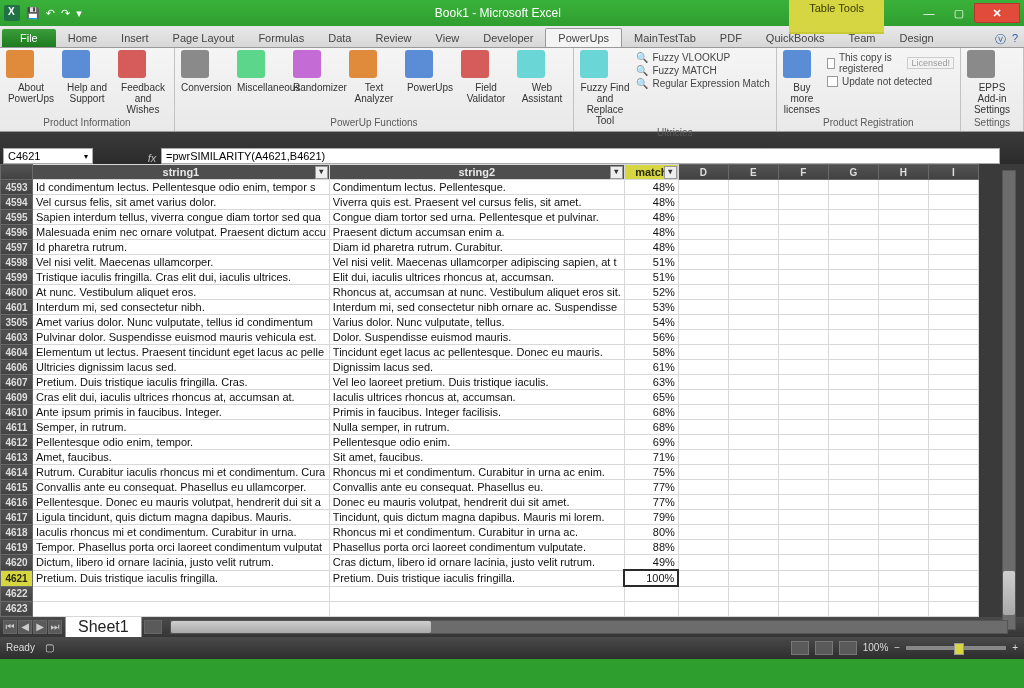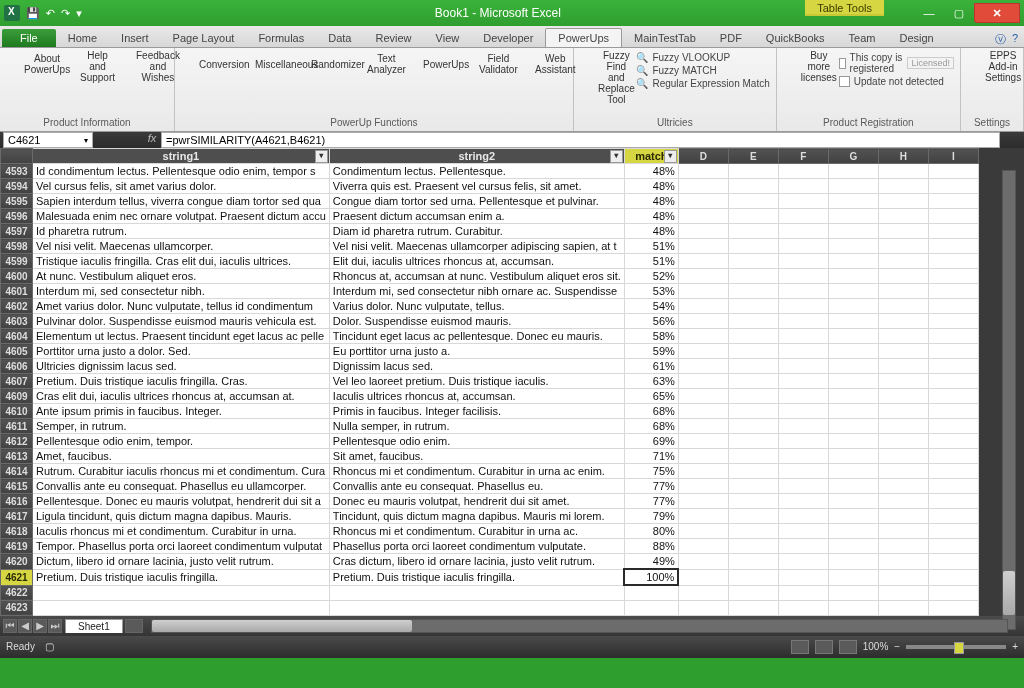--- a/index.html
+++ b/index.html
@@ -7,43 +7,43 @@
 
   
   .titlebar { height: 26px; background: linear-gradient(#3ab23a,#2f9e2f); display:flex; align-items:center; color:#fff; padding:0 4px; }
   .qat { display:flex; gap:6px; align-items:center; }
   .qat .xl-emblem { width:16px; height:16px; background:#207245; border-radius:2px; position:relative; }
   .qat .xl-emblem::after { content:"X"; font-weight:bold; color:#fff; font-size:10px; position:absolute; left:4px; top:1px; }
   .title { flex:1; text-align:center; font-size:12px; }
   .win-controls { display:flex; gap:0; }
   .win-btn { width:30px; height:20px; display:flex; align-items:center; justify-content:center; color:#fff; }
   .win-close { background:#e04b3a; width:46px; border-radius:0 0 0 3px; font-weight:bold; border:1px solid #b33; }
-  .table-tools { position:absolute; right:140px; top:0; height:16px; background:#d6d642; color:#3b3b00; font-size:11px; padding:2px 12px; border-bottom:2px solid #c9c936; }
+  .table-tools { position:absolute; right:140px; top:0; height:34px; background:#d6d642; color:#3b3b00; font-size:11px; padding:2px 20px; border-bottom:2px solid #c9c936; }
 
   
   .tabstrip { height:22px; background:linear-gradient(#e9e9e9,#d7d7d7); display:flex; align-items:flex-end; padding-left:2px; border-bottom:1px solid #9a9a9a; }
   .file-tab { background:linear-gradient(#3a9e3a,#1f7a1f); color:#fff; padding:3px 18px; font-size:11px; border-radius:2px 2px 0 0; }
   .rtab { padding:3px 12px; font-size:11px; color:#444; cursor:default; }
   .rtab.active { background:#f4f4f4; border:1px solid #9a9a9a; border-bottom:none; border-radius:2px 2px 0 0; }
   .tabstrip-right { margin-left:auto; display:flex; gap:6px; padding-right:6px; color:#2a5fa8; }
   .tabstrip-right span { font-size:11px; }
 
   
   .ribbon { height:84px; background:linear-gradient(#f5f5f5,#e9e9e9); border-bottom:1px solid #9a9a9a; display:flex; }
   .rgroup { border-right:1px solid #c2c2c2; padding:2px 6px; display:flex; flex-direction:column; }
   .rgroup-body { flex:1; display:flex; gap:6px; align-items:flex-start; }
   .rgroup-label { font-size:10px; color:#5a5a5a; text-align:center; padding:1px 0; }
-  .rbtn { display:flex; flex-direction:row; align-items:center; width:50px; font-size:10px; color:#333; text-align:center; gap:18px; line-height:1.1; }
+  .rbtn { display:flex; flex-direction:column; width:50px; font-size:10px; color:#333; text-align:center; gap:4px; line-height:1.1; }
   .rbtn .ico { width:28px; height:28px; border-radius:3px; }
   .subopts { display:flex; flex-direction:column; gap:2px; font-size:10px; color:#444; padding-top:2px; }
   .subopts div { display:flex; gap:4px; align-items:center; }
   .chk { width:11px; height:11px; border:1px solid #999; background:#fff; display:inline-block; }
 
   
-  .namebox-row { height:16px; background:linear-gradient(#3a3a3a,#2b2b2b); display:flex; align-items:flex-start; color:#ddd; font-size:11px; }
+  .namebox-row { height:32px; background:linear-gradient(#3a3a3a,#2b2b2b); display:flex; align-items:flex-end; color:#ddd; font-size:11px; }
   .namebox { width:90px; background:#fff; color:#000; padding:1px 4px; border:1px solid #aaa; margin-left:3px; display:flex; justify-content:space-between; align-items:center; }
   .fx-label { width:18px; text-align:center; font-style:italic; color:#bbb; }
   .formula-input { flex:1; background:#fff; color:#000; padding:1px 4px; border:1px solid #aaa; margin-right:24px; }
 
   
   .grid-wrap { position:relative; background:#3a3a3a; }
   table.sheet { border-collapse:collapse; background:#fff; font-size:11px; color:#111; table-layout:fixed; }
   table.sheet th, table.sheet td { border:1px solid #d8d8d8; padding:1px 3px; height:15px; white-space:nowrap; overflow:hidden; }
   .rowhdr { width:32px; background:linear-gradient(#535353,#424242); color:#ddd; text-align:center; font-size:10px; border:1px solid #6a6a6a !important; }
   .rowhdr.sel { background:#d6d642; color:#2a2a00; }
@@ -53,21 +53,21 @@
   .tblhdr .fbtn { position:absolute; right:1px; top:1px; width:13px; height:13px; background:#eee; border:1px solid #999; font-size:8px; line-height:10px; text-align:center; color:#333; }
   .tblhdr .fbtn::after { content:"▾"; }
   td.match { text-align:right; }
   .sel-cell { border:2px solid #2a2a2a !important; }
   .extra-right { background:#fff; }
 
   
   .sheetbar { height:20px; background:linear-gradient(#4a4a4a,#353535); display:flex; align-items:center; color:#ccc; font-size:10px; }
   .sheetnav { display:flex; gap:1px; padding:0 3px; }
   .sheetnav span { width:14px; text-align:center; border:1px solid #666; background:#5a5a5a; height:14px; line-height:12px; }
-  .sheettab { background:#fff; color:#222; padding:1px 12px; border:1px solid #9a9a9a; border-bottom:none; font-size:10px; }
+  .sheettab { background:#fff; color:#222; padding:1px 12px; border:1px solid #9a9a9a; border-bottom:none; font-size:16px; }
   .sheettab-add { width:18px; height:14px; background:#5a5a5a; border:1px solid #666; margin-left:2px; }
   .hscroll { flex:1; height:14px; margin:0 16px 0 8px; background:#6c6c6c; position:relative; border:1px solid #555; }
   .hscroll .thumb { position:absolute; left:0; top:0; height:100%; width:260px; background:linear-gradient(#cfcfcf,#a9a9a9); border-radius:2px; }
 
   
   .vscroll { position:absolute; right:8px; top:170px; width:14px; height:460px; background:#6c6c6c; border:1px solid #555; }
   .vscroll .thumb { position:absolute; left:0; bottom:14px; width:100%; height:44px; background:linear-gradient(#cfcfcf,#a9a9a9); border-radius:2px; }
 
   
   .status { height:22px; background:linear-gradient(#4a4a4a,#2d2d2d); display:flex; align-items:center; color:#ddd; font-size:10px; padding:0 6px; gap:10px; }
@@ -360,21 +360,21 @@
           <td>Interdum mi, sed consectetur nibh ornare ac. Suspendisse</td>
           <td class="match">53%</td>
           <td class="extra-right"></td>
           <td></td>
           <td></td>
           <td></td>
           <td></td>
           <td></td>
         </tr>
         <tr>
-          <th class="rowhdr">4602</th>
+          <th class="rowhdr">3505</th>
           <td>Amet varius dolor. Nunc vulputate, tellus id condimentum</td>
           <td>Varius dolor. Nunc vulputate, tellus.</td>
           <td class="match">54%</td>
           <td class="extra-right"></td>
           <td></td>
           <td></td>
           <td></td>
           <td></td>
           <td></td>
         </tr>
@@ -388,32 +388,20 @@
           <td></td>
           <td></td>
           <td></td>
           <td></td>
         </tr>
         <tr>
           <th class="rowhdr">4604</th>
           <td>Elementum ut lectus. Praesent tincidunt eget lacus ac pelle</td>
           <td>Tincidunt eget lacus ac pellentesque. Donec eu mauris.</td>
           <td class="match">58%</td>
-          <td class="extra-right"></td>
-          <td></td>
-          <td></td>
-          <td></td>
-          <td></td>
-          <td></td>
-        </tr>
-        <tr>
-          <th class="rowhdr">4605</th>
-          <td>Porttitor urna justo a dolor. Sed.</td>
-          <td>Eu porttitor urna justo a.</td>
-          <td class="match">59%</td>
           <td class="extra-right"></td>
           <td></td>
           <td></td>
           <td></td>
           <td></td>
           <td></td>
         </tr>
         <tr>
           <th class="rowhdr">4606</th>
           <td>Ultricies dignissim lacus sed.</td>

